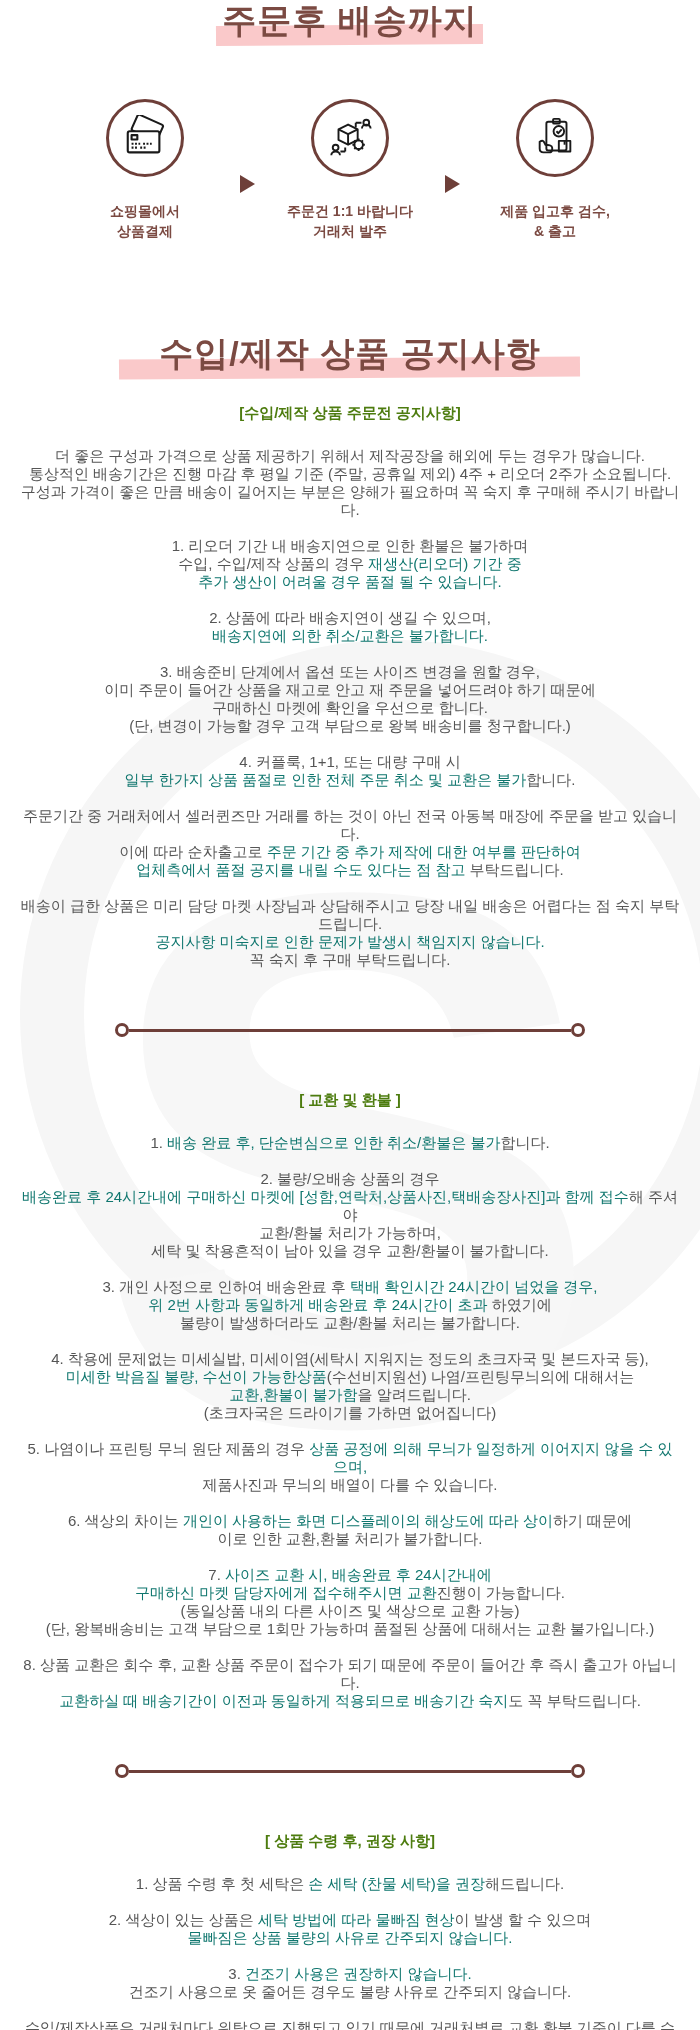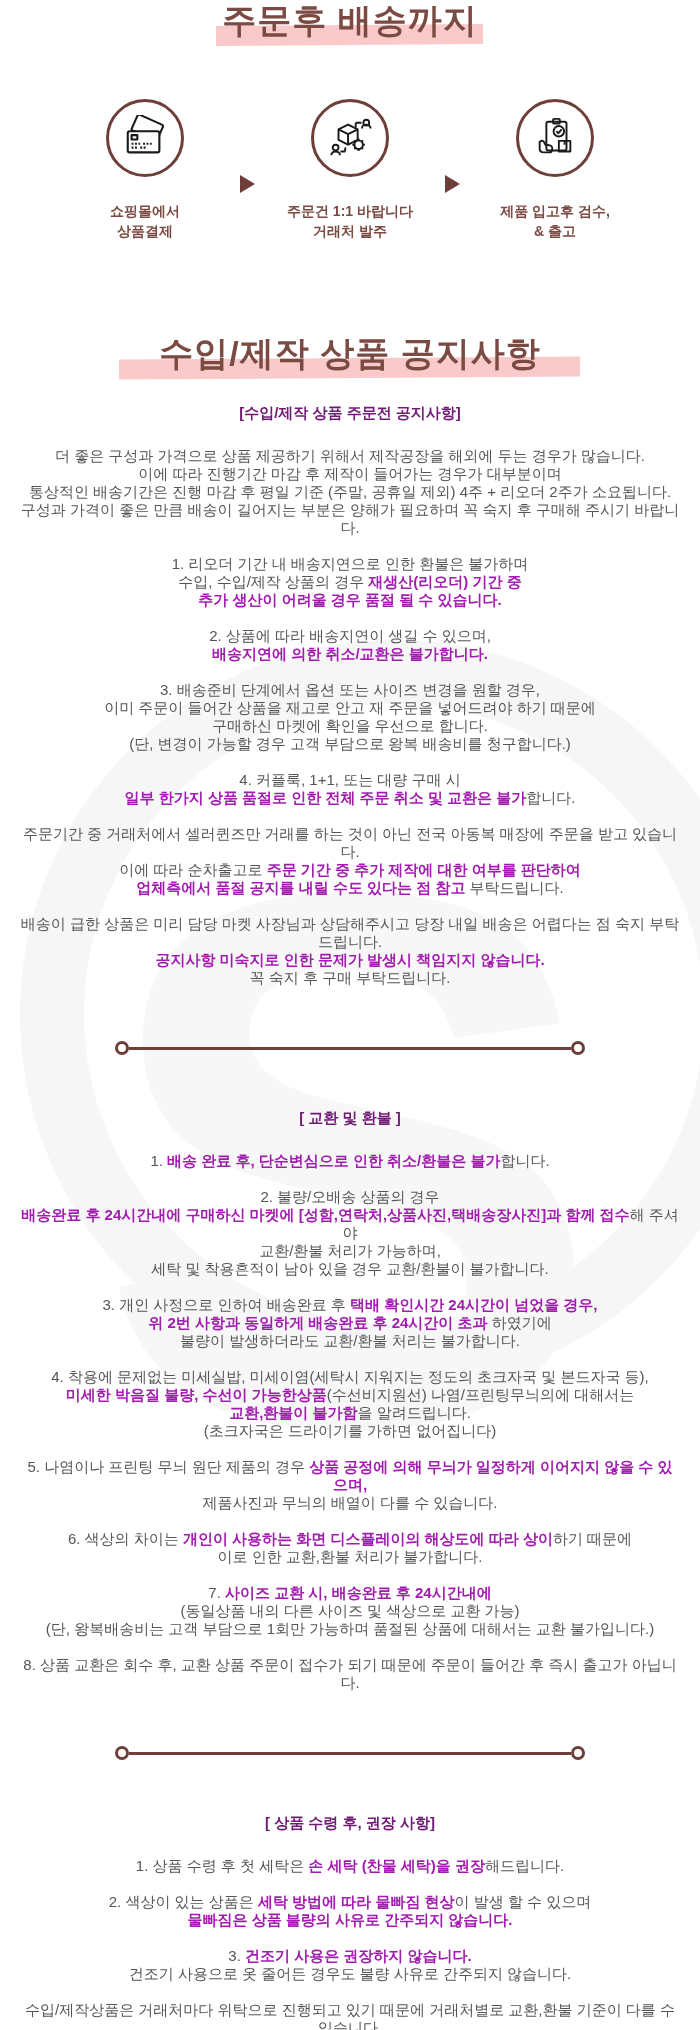--- a/index.html
+++ b/index.html
@@ -25,25 +25,25 @@
   
   .steps{display:flex;align-items:center;justify-content:center;gap:0;margin:0 0 0 0;}
   .step{width:190px;display:flex;flex-direction:column;align-items:center;}
   .step-circle{width:72px;height:72px;border:3px solid #6e3f39;border-radius:50%;background:#fff;
     display:flex;align-items:center;justify-content:center;margin-bottom:24px;}
   .step-label{font-size:14px;font-weight:bold;color:#7b4a42;line-height:1.45;}
   .arrow{width:0;height:0;border-left:15px solid #6e3f39;border-top:9px solid transparent;border-bottom:9px solid transparent;margin-top:28px;}
 
   
   .notice{width:660px;margin:0 auto;}
-  .sec-heading{font-size:15px;font-weight:bold;color:#701a75;margin:30px 0 24px 0;}
+  .sec-heading{font-size:15px;font-weight:bold;color:#4d7c0f;margin:30px 0 24px 0;}
   .block{margin:18px 0;}
   .line{font-size:15px;line-height:18px;color:#555555;}
   .line .txt{color:#555555;}
-  .line .red{color:#a21caf;font-weight:bold;text-align:center;}
+  .line .red{color:#0f766e;font-weight:normal;text-align:center;}
   .divider{display:flex;align-items:center;width:470px;margin:54px auto;}
   .divider .bar{flex:1;height:3px;background:#6e3f39;}
   .divider .dot{width:8px;height:8px;border:3px solid #6e3f39;border-radius:50%;background:#fff;}
   svg.icon{display:block;}
 </style>
 </head>
 <body>
 
 <div class="watermark">
   <div class="wm-ring"></div>
@@ -124,21 +124,20 @@
       <span class="hl"></span>
       <span>수입/제작 상품 공지사항</span>
     </span>
   </div>
 
   <div class="notice">
       <section class="sec">
         <div class="sec-heading">[수입/제작 상품 주문전 공지사항]</div>
         <div class="block">
           <div class="line"><span class="txt">더 좋은 구성과 가격으로 상품 제공하기 위해서 제작공장을 해외에 두는 경우가 많습니다.</span></div>
-          <div class="line"><span class="txt">이에 따라 진행기간 마감 후 제작이 들어가는 경우가 대부분이며</span></div>
           <div class="line"><span class="txt">통상적인 배송기간은 진행 마감 후 평일 기준 (주말, 공휴일 제외) 4주 + 리오더 2주가 소요됩니다.</span></div>
           <div class="line"><span class="txt">구성과 가격이 좋은 만큼 배송이 길어지는 부분은 양해가 필요하며 꼭 숙지 후 구매해 주시기 바랍니다.</span></div>
         </div>
         <div class="block">
           <div class="line"><span class="txt">1. 리오더 기간 내 배송지연으로 인한 환불은 불가하며</span></div>
           <div class="line"><span class="txt">수입, 수입/제작 상품의 경우 </span><span class="red">재생산(리오더) 기간 중</span></div>
           <div class="line"><span class="red">추가 생산이 어려울 경우 품절 될 수 있습니다.</span></div>
         </div>
         <div class="block">
           <div class="line"><span class="txt">2. 상품에 따라 배송지연이 생길 수 있으며,</span></div>
@@ -195,25 +194,27 @@
         <div class="block">
           <div class="line"><span class="txt">5. 나염이나 프린팅 무늬 원단 제품의 경우 </span><span class="red">상품 공정에 의해 무늬가 일정하게 이어지지 않을 수 있으며,</span></div>
           <div class="line"><span class="txt">제품사진과 무늬의 배열이 다를 수 있습니다.</span></div>
         </div>
         <div class="block">
           <div class="line"><span class="txt">6. 색상의 차이는 </span><span class="red">개인이 사용하는 화면 디스플레이의 해상도에 따라 상이</span><span class="txt">하기 때문에</span></div>
           <div class="line"><span class="txt">이로 인한 교환,환불 처리가 불가합니다.</span></div>
         </div>
         <div class="block">
           <div class="line"><span class="txt">7. </span><span class="red">사이즈 교환 시, 배송완료 후 24시간내에</span></div>
+          <div class="line"><span class="red">구매하신 마켓 담당자에게 접수해주시면 교환</span><span class="txt">진행이 가능합니다.</span></div>
           <div class="line"><span class="txt">(동일상품 내의 다른 사이즈 및 색상으로 교환 가능)</span></div>
           <div class="line"><span class="txt">(단, 왕복배송비는 고객 부담으로 1회만 가능하며 품절된 상품에 대해서는 교환 불가입니다.)</span></div>
         </div>
         <div class="block">
           <div class="line"><span class="txt">8. 상품 교환은 회수 후, 교환 상품 주문이 접수가 되기 때문에 주문이 들어간 후 즉시 출고가 아닙니다.</span></div>
+          <div class="line"><span class="red">교환하실 때 배송기간이 이전과 동일하게 적용되므로 배송기간 숙지</span><span class="txt">도 꼭 부탁드립니다.</span></div>
         </div>
       </section>
       <div class="divider">
         <span class="dot"></span>
         <span class="bar"></span>
         <span class="dot"></span>
       </div>
       <section class="sec">
         <div class="sec-heading">[ 상품 수령 후, 권장 사항]</div>
         <div class="block">

